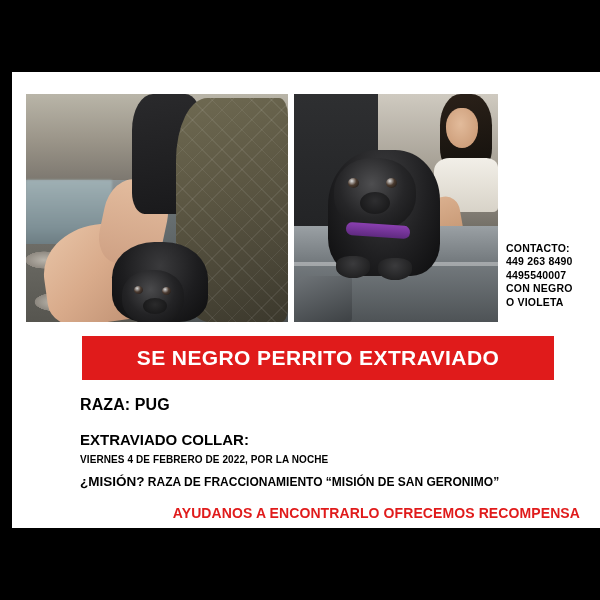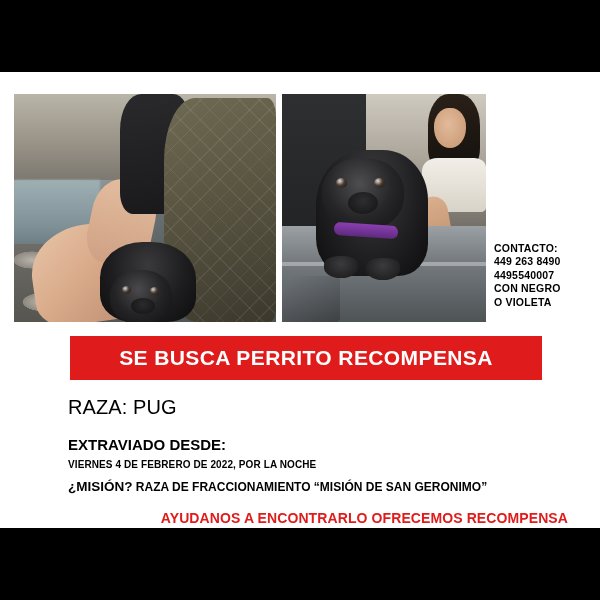--- a/index.html
+++ b/index.html
@@ -11,20 +11,21 @@
     width: 600px;
     height: 600px;
     overflow: hidden;
     font-family: "Liberation Sans", sans-serif;
   }
   #poster {
     position: relative;
     width: 484px;
     height: 600px;
     background: #000000;
+    margin-left: 12px;
   }
   .sheet {
     position: absolute;
     left: 0;
     top: 72px;
     width: 600px;
     height: 456px;
     background: #ffffff;
   }
   
@@ -230,22 +231,22 @@
 
   
   .details {
     position: absolute;
     left: 68px;
     top: 324px;
     width: 500px;
     color: #000000;
   }
   .line-breed, .line-marks {
-    font-size: 20px;
-    font-weight: normal;
+    font-size: 16px;
+    font-weight: bold;
     letter-spacing: 0.1px;
     margin-bottom: 5px;
   }
   .line-lost-label {
     font-size: 15px;
     font-weight: bold;
     margin-top: 17px;
   }
   .line-lost-value {
     font-size: 10px;
@@ -324,26 +325,26 @@
 
     <div class="contact">
       <div>CONTACTO:</div>
       <div>449 263 8490</div>
       <div>4495540007</div>
       <div>CON NEGRO</div>
       <div>O VIOLETA</div>
     </div>
 
     <div class="banner">
-      <span class="banner-text">SE BUSCA PERRITO RECOMPENSA</span>
+      <span class="banner-text">SE NEGRO PERRITO EXTRAVIADO</span>
     </div>
 
     <div class="details">
       <div class="line-breed">RAZA: PUG</div>
-      <div class="line-lost-label">EXTRAVIADO DESDE:</div>
+      <div class="line-lost-label">EXTRAVIADO COLLAR:</div>
       <div class="line-lost-value">VIERNES 4 DE FEBRERO DE 2022, POR LA NOCHE</div>
       <div class="line-where">
         <span class="q">¿MISIÓN?</span>
         <span>RAZA DE FRACCIONAMIENTO “MISIÓN DE SAN GERONIMO”</span>
       </div>
       <div class="line-reward">AYUDANOS A ENCONTRARLO OFRECEMOS RECOMPENSA</div>
       <div class="line-city">Aguascalientes, Aguascalientes.</div>
     </div>
 
   </div>

